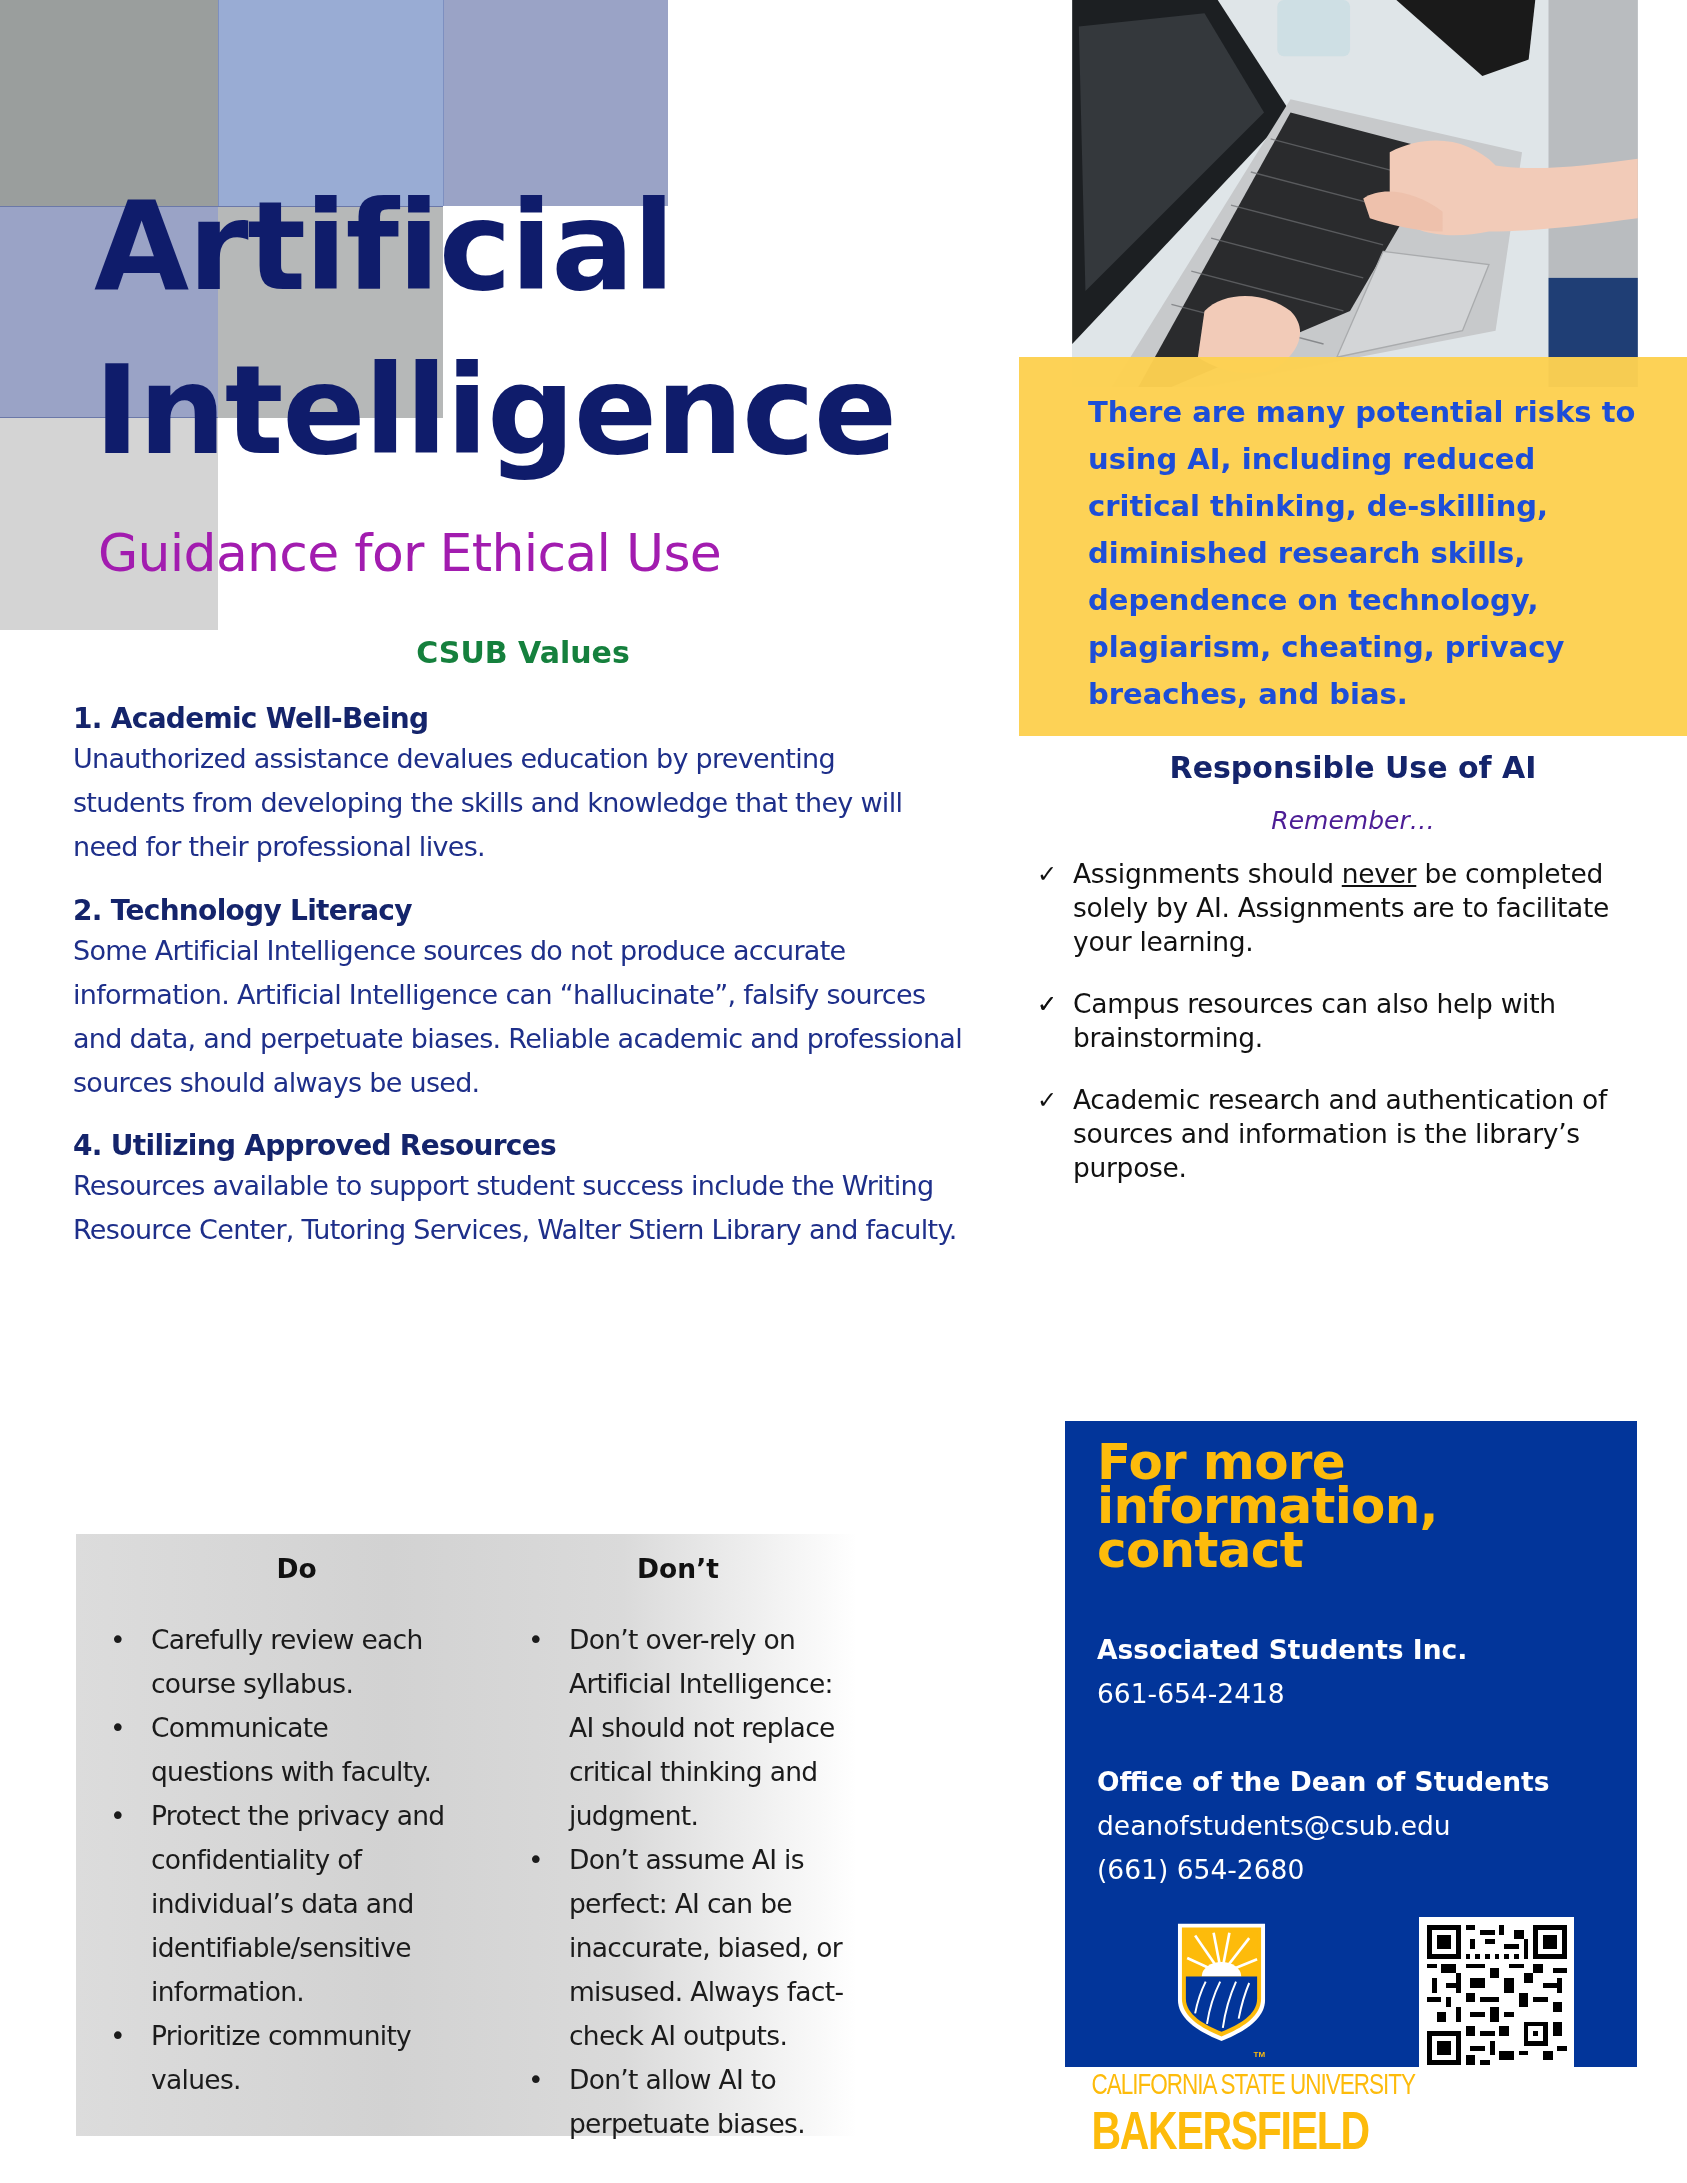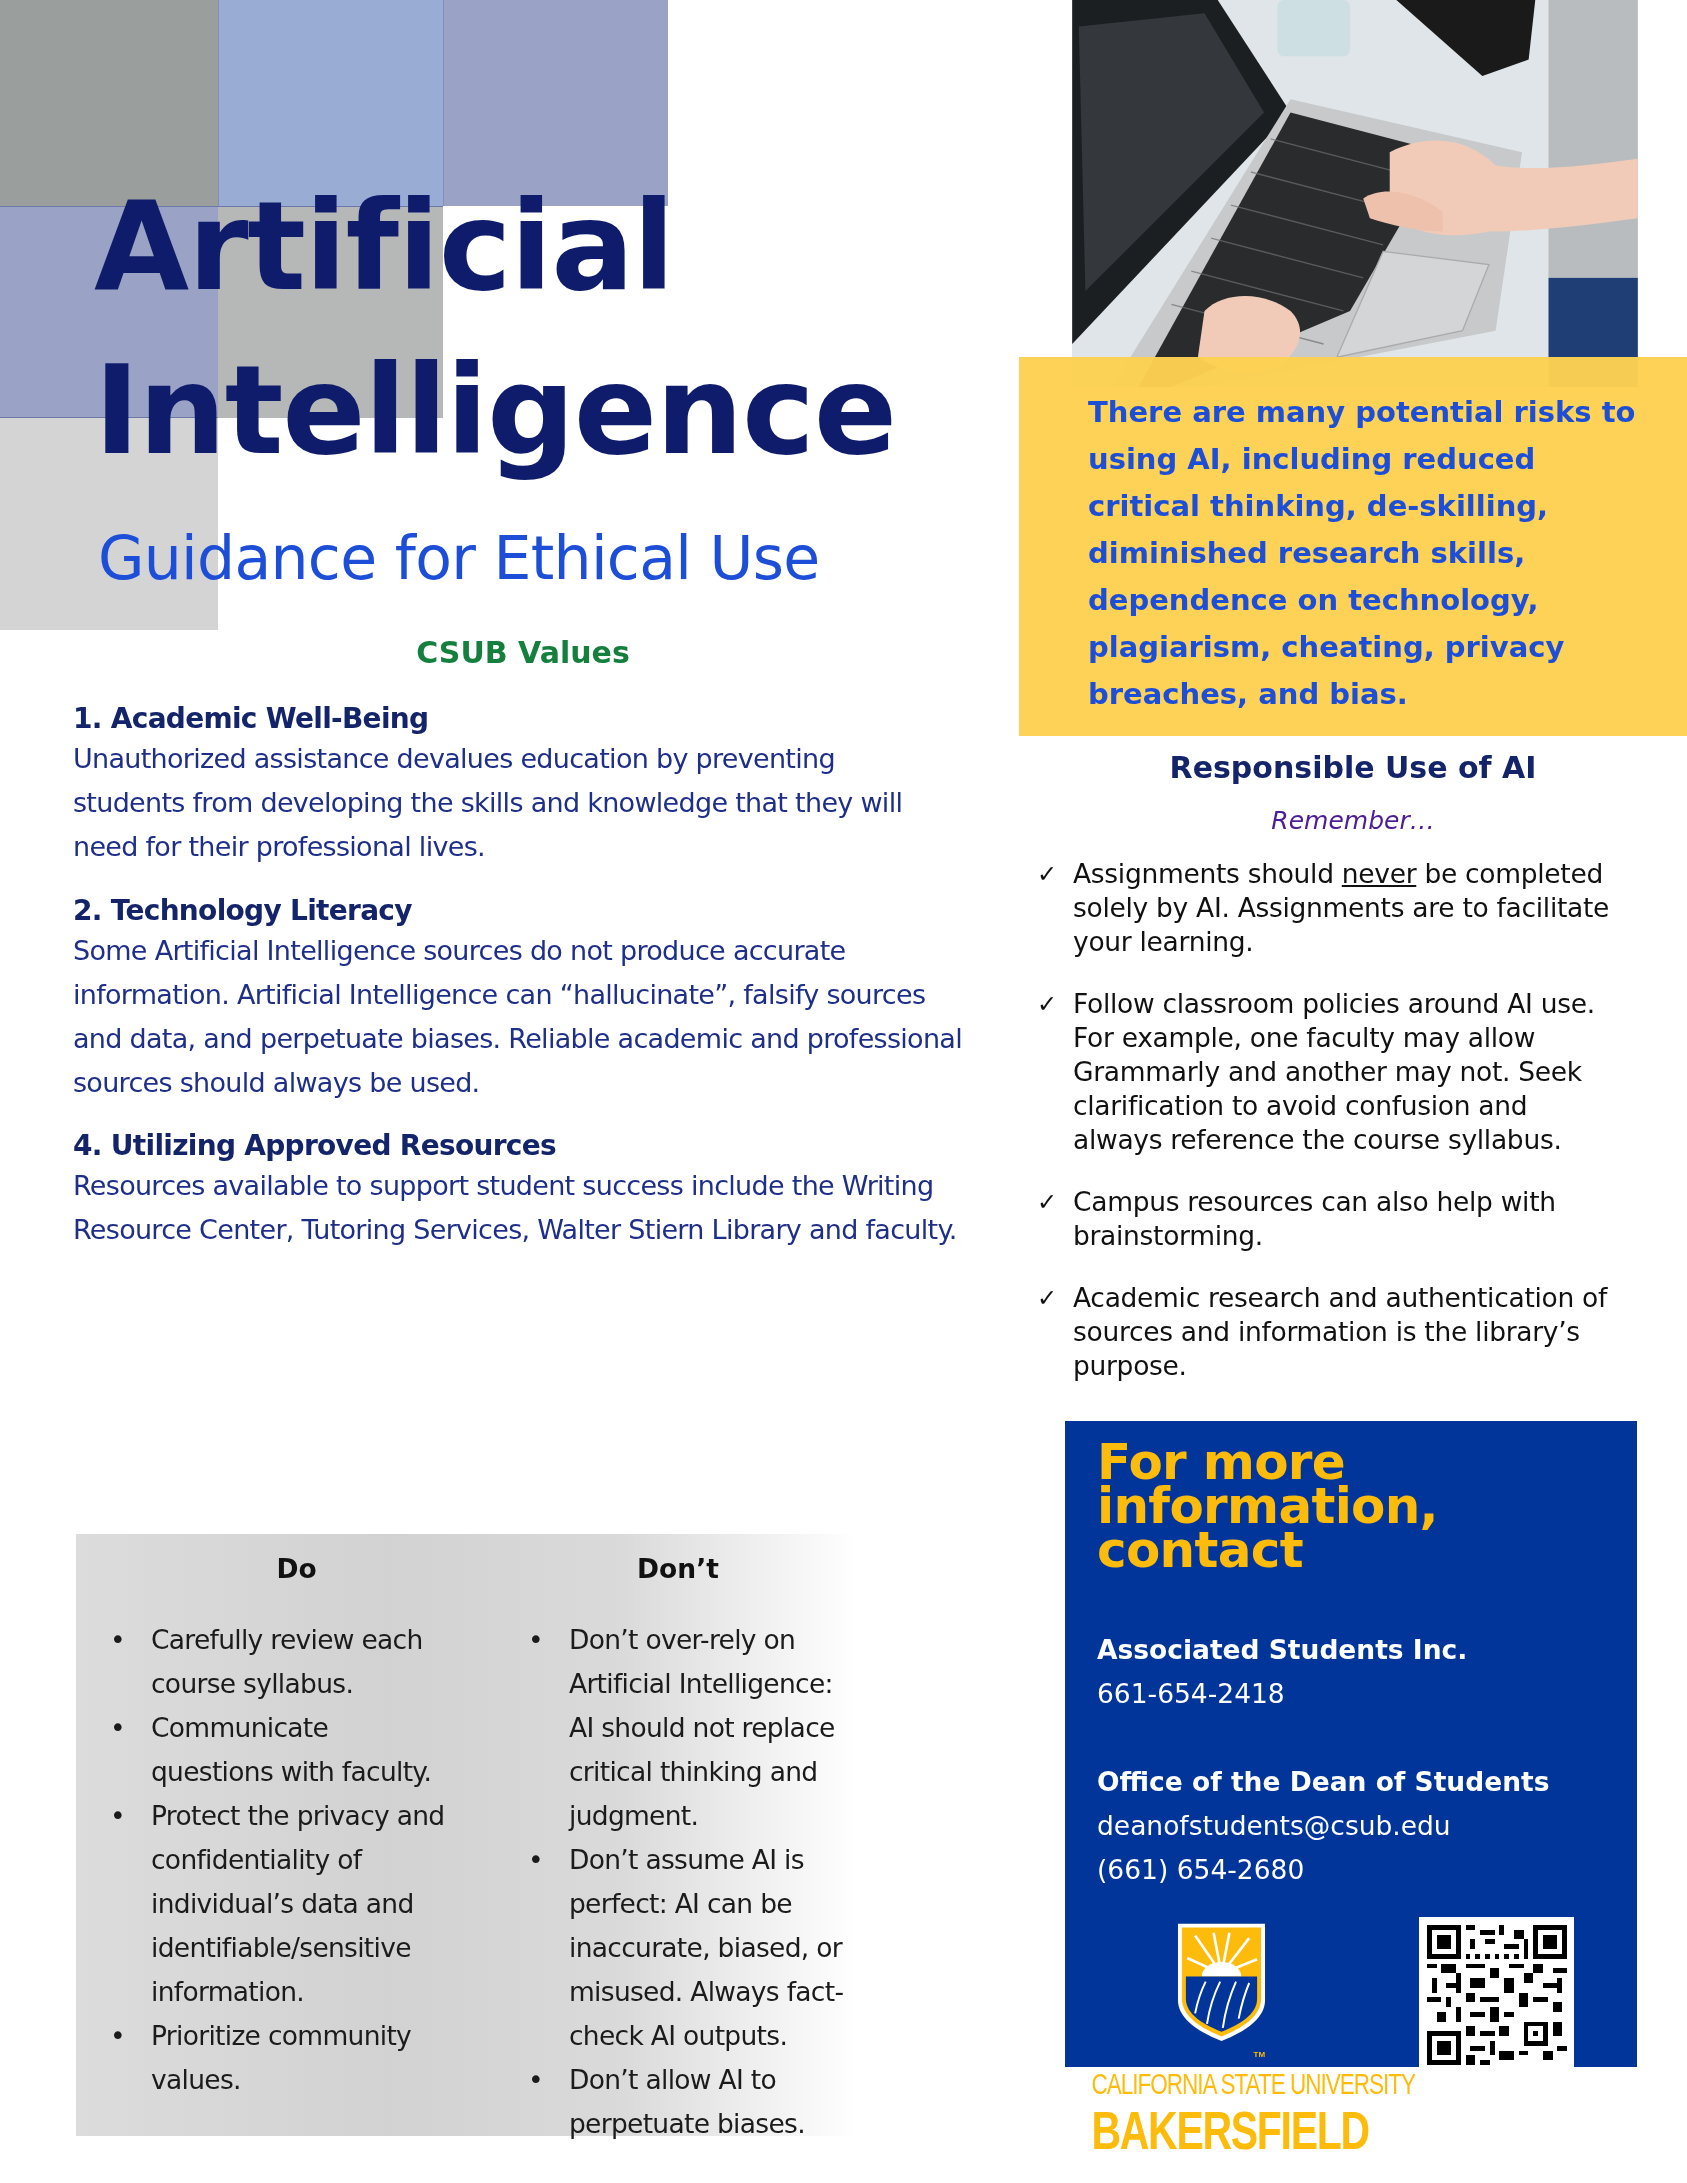--- a/index.html
+++ b/index.html
@@ -15,21 +15,21 @@
   .sq6 { left: 0; top: 418px; width: 218px; height: 212px; background: #d4d4d4; }
 
   .title {
     position: absolute; left: 94px; top: 165px;
     font-family: "DejaVu Sans", sans-serif; font-weight: bold;
     font-size: 123px; line-height: 164px; color: #0f1c6b; letter-spacing: -1.3px;
   }
   .subtitle {
     position: absolute; left: 98px; top: 523px;
     font-family: "DejaVu Sans", sans-serif;
-    font-size: 60px; color: #1d4ed8; letter-spacing: -0.7px;
+    font-size: 52px; color: #a21caf; letter-spacing: -0.7px;
   }
 
   .values-heading {
     position: absolute; left: 73px; width: 900px; top: 635px; text-align: center;
     font-family: "DejaVu Sans", sans-serif; font-weight: bold; font-size: 30px; color: #15803d;
   }
   .values { position: absolute; left: 73px; top: 700px; width: 900px; }
   .value { margin-bottom: 22.5px; }
   .value h3 {
     font-family: "DejaVu Sans", sans-serif; font-weight: bold; font-size: 28px; color: #14246b;
@@ -216,21 +216,21 @@
   <p>There are many potential risks to using AI, including reduced critical thinking, de-skilling, diminished research skills, dependence on technology, plagiarism, cheating, privacy breaches, and bias.</p>
 </div>
 
 <div class="resp-title">Responsible Use of AI</div>
 <div class="remember">Remember…</div>
 <ul class="checklist">
   <li style="width:582px">
     <span class="check">✓</span><span>Assignments should </span><u>never</u><span> be completed solely by AI. Assignments are to facilitate your learning.</span>
   </li>
   <li style="width:582px">
-    <span class="check">✓</span><span>Follow classroom policies around AI use. For example, one faculty may allow Grammarly and another may not. Seek clarification to avoid confusion and always reference the course syllabus.</span>
+    <span class="check">✓</span>
   </li>
   <li style="width:556px">
     <span class="check">✓</span><span>Campus resources can also help with brainstorming.</span>
   </li>
   <li style="width:595px">
     <span class="check">✓</span><span>Academic research and authentication of sources and information is the library’s purpose.</span>
   </li>
 </ul>
 
 <div class="contact">

